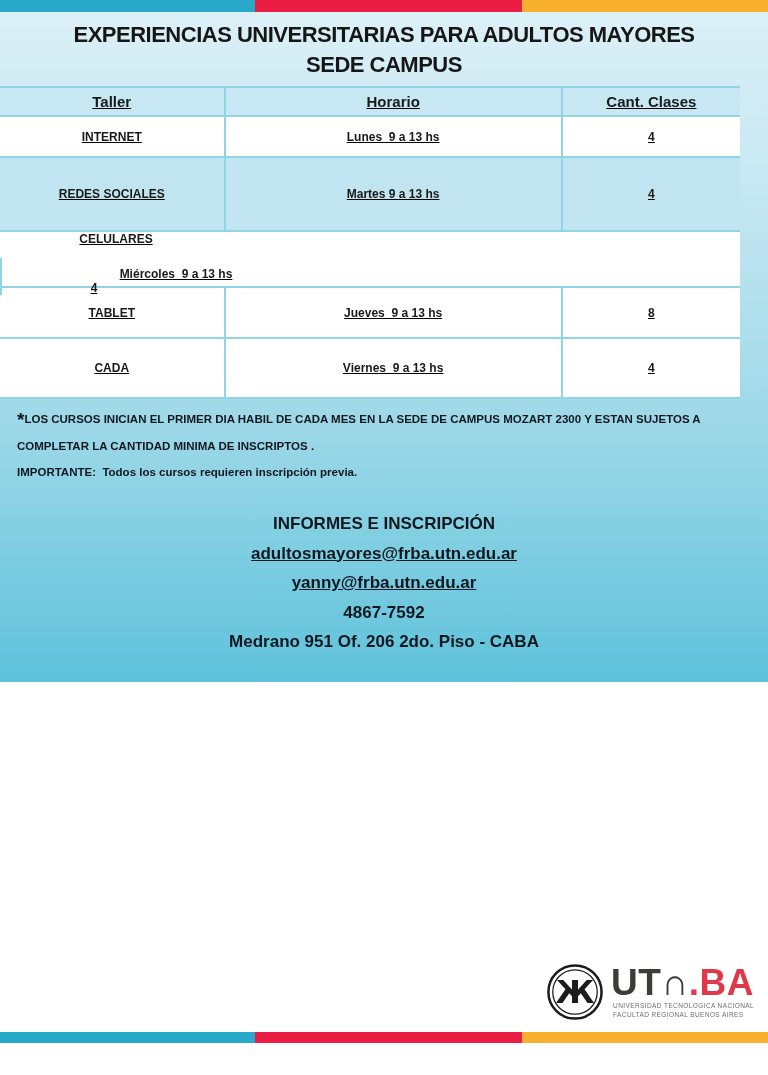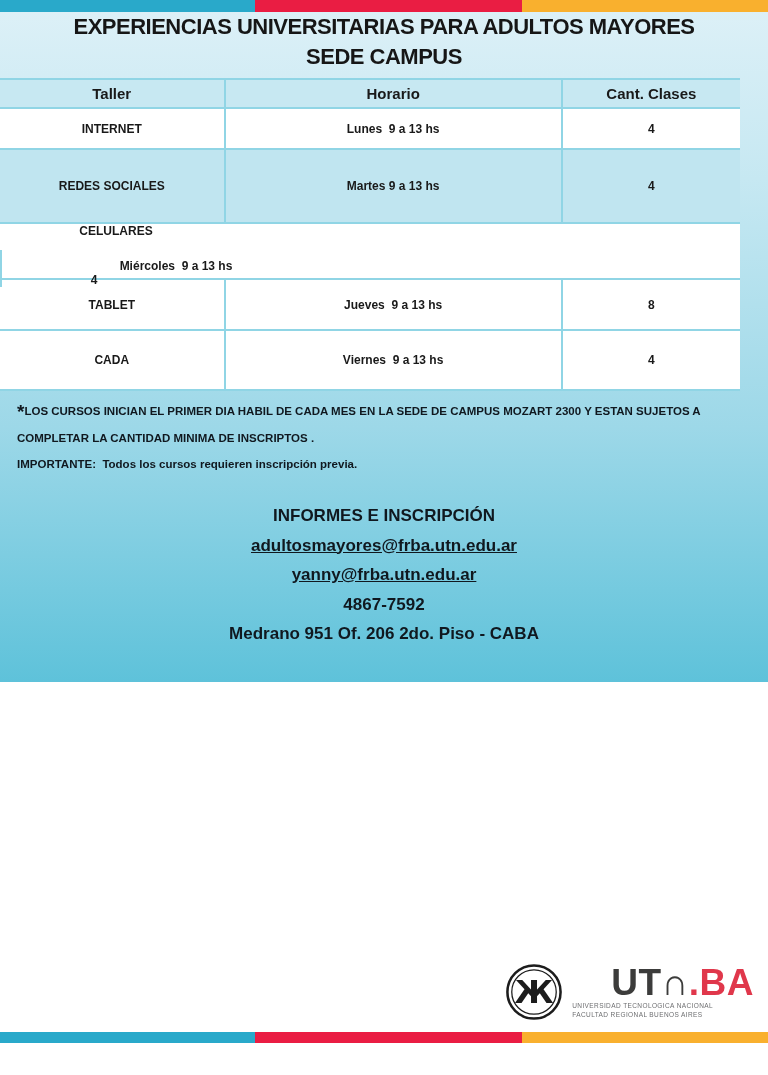--- a/index.html
+++ b/index.html
@@ -25,31 +25,31 @@
 
   
   .blue-panel {
     position: absolute;
     left: 0; top: 12px;
     width: 768px; height: 670px;
     background: linear-gradient(to bottom, #dcf0f7 0%, #c6e8f2 25%, #9dd8e8 62%, #5ec2da 100%);
   }
 
   .doc-title {
-    padding-top: 0;
+    padding-top: 8px;
     text-align: center;
     font-size: 22px;
     font-weight: bold;
     letter-spacing: -0.5px;
     color: #161616;
     line-height: 30px;
   }
 
   
-  .wtable { margin-top: 6px; width: 740px; border-top: 2px solid #90d5e5; }
+  .wtable { margin-top: 6px; width: 740px; border-top: 2px solid #90d5e5; text-decoration: underline; }
   .trow { display: flex; border-bottom: 2px solid #90d5e5; }
   .tcell {
     display: flex; align-items: center; justify-content: center;
     text-align: center;
     font-weight: bold; color: #191919;
     white-space: pre-wrap;
   }
   .c1 { width: 232px; }
   .c2 { width: 350px; border-left: 2px solid #90d5e5; }
   .c3 { width: 186px; border-left: 2px solid #90d5e5; }
@@ -88,21 +88,21 @@
   .contact .email { text-decoration: underline; color: #10181f; cursor: pointer; margin-top: 44px; }
 
   
   .logo {
     position: absolute;
     top: 963px; right: 14px;
     display: flex; align-items: center;
   }
   .logo-ring { width: 58px; height: 58px; margin-right: 7px; }
   .logo-text { display: flex; flex-direction: column; }
-  .logo-word { font-size: 37px; font-weight: bold; letter-spacing: 0.5px; line-height: 36px; margin-left: 41px; }
+  .logo-word { font-size: 37px; font-weight: bold; letter-spacing: 0.5px; line-height: 36px; }
   .logo-word .main { color: #3c3c3b; }
   .logo-word .suffix { color: #e0374b; }
   .logo-sub {
     margin-top: 1px;
     font-size: 6.5px;
     letter-spacing: 0.4px;
     color: #6d6e70;
     line-height: 8.5px;
     padding-left: 2px;
   }

